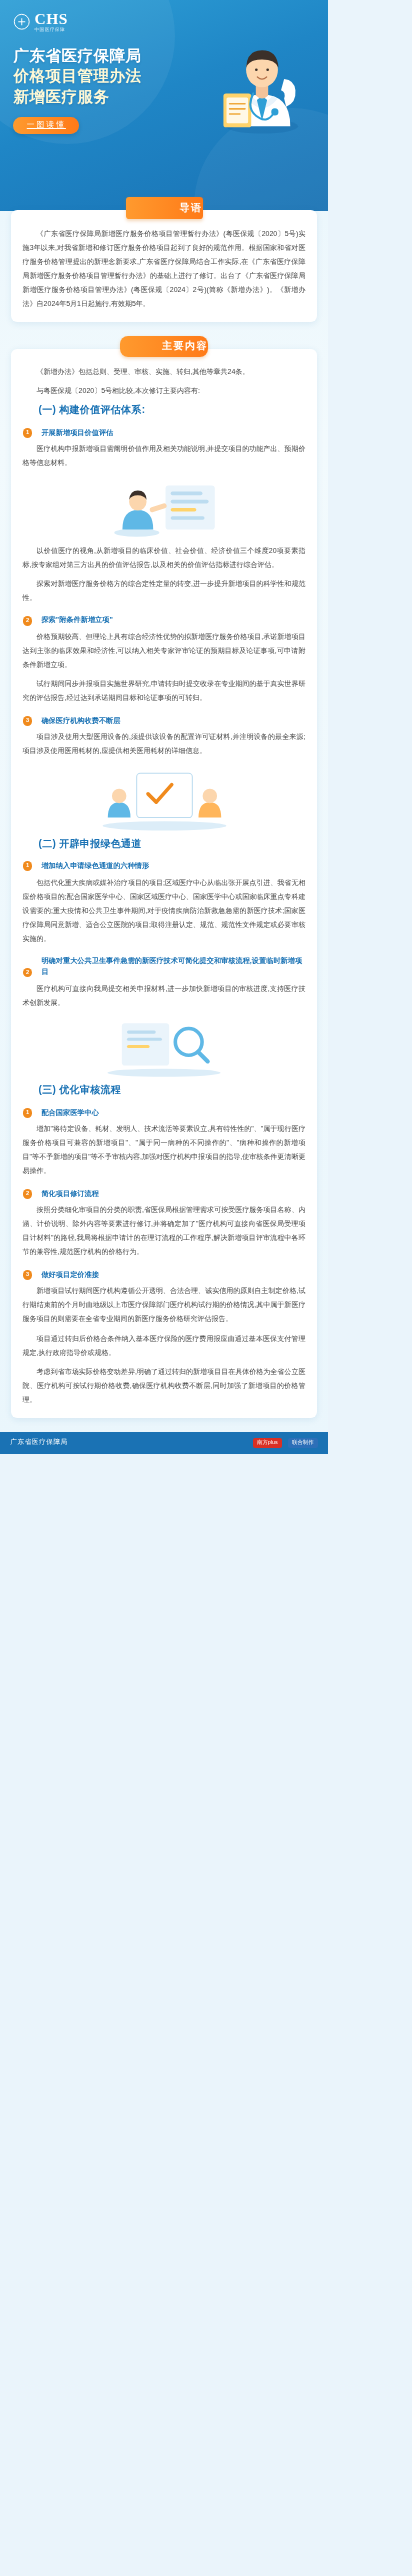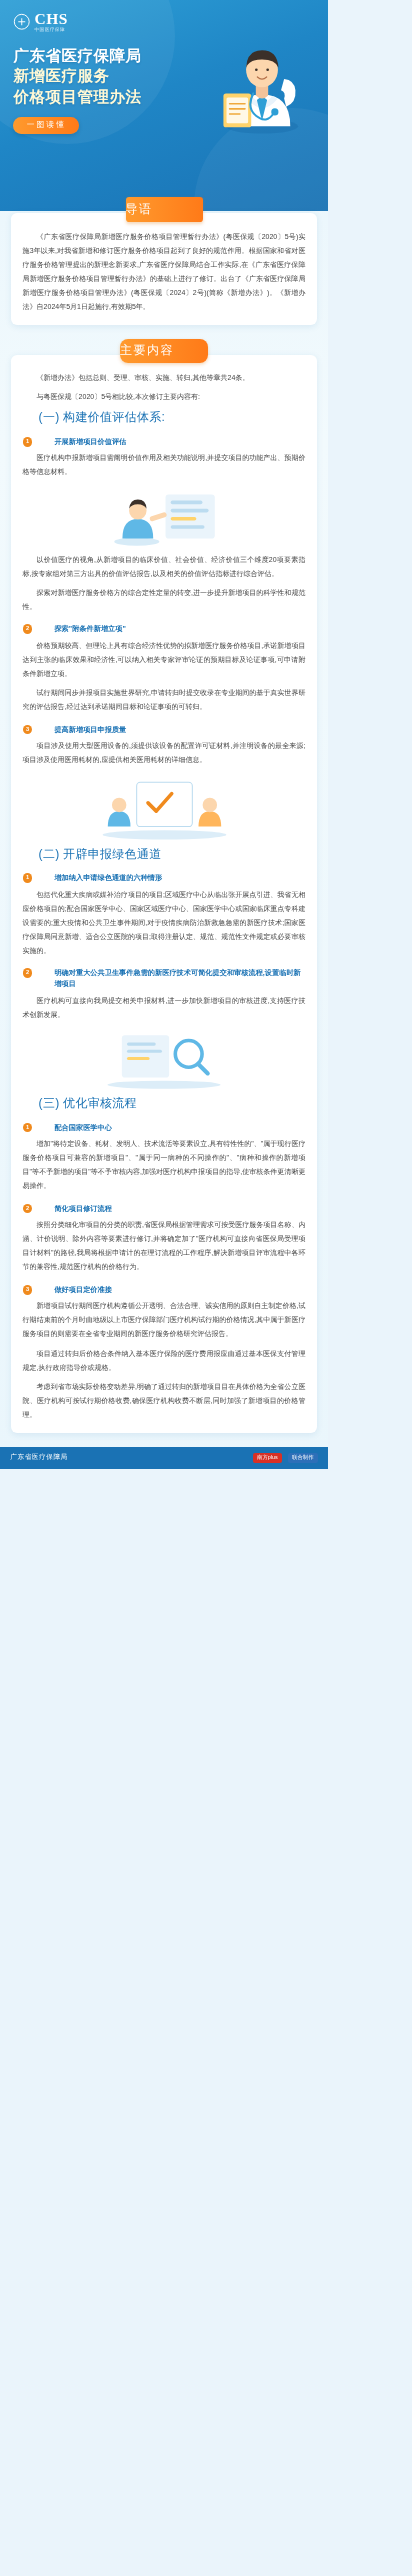--- a/index.html
+++ b/index.html
@@ -54,36 +54,36 @@
   .subtitle-pill{
     display:inline-block;
     margin-top:9.3px;
     background:linear-gradient(90deg,#ff9a2e,#ff7a18);
     color:#fff;
     font-size:7.7px;
     letter-spacing:2.1px;
     padding:3.6px 13.4px;
     border-radius:8.2px;
     box-shadow:0 1.5px 4.1px rgba(0,0,0,.15);
-    position:relative; z-index:3;
+    position:relative; z-index:3;text-decoration:underline;
   }
   
   .doctor{
     position:absolute; right:12.4px; top:15.5px; width:108px; height:124px; z-index:2;
   }
 
   
   .section-title{
     margin: 0 auto;
     width: 77px;
-    text-align:left;
+    text-align:right;
     background:linear-gradient(90deg,#ff9a2e,#ff7a18);
     color:#fff;
-    font-size:12px;
-    font-weight:normal;
+    font-size:10px;
+    font-weight:bold;
     letter-spacing:1.5px;
     padding:3.6px 0;
     border-radius:3.1px;
     box-shadow:0 1.5px 3.6px rgba(220,120,20,.3);
     position:relative;
     z-index:5;
   }
   .section-title.wide{ width:88px;border-radius:8px; }
 
   .card{
@@ -103,31 +103,31 @@
     text-align:justify;
     text-indent:2em;
     margin-bottom:5.2px;
   }
   p.body:last-child{ margin-bottom:0; }
 
   .block-gap{ height:13.4px; }
 
   
   .sub-head{
-    font-size:12px;
-    font-weight:normal;
+    font-size:10px;
+    font-weight:bold;
     color:#1a72b4;
     margin: 3.1px 0 6.2px 0;
     letter-spacing:0.3px;
     padding-left:16px;
   }
   .num-head{
     display:flex;
-    align-items:flex-start;
-    gap:22px;
+    align-items:flex-end;
+    gap:9px;
     margin: 9.3px 0 4.6px 0;
   }
   .num-badge{
     flex:0 0 auto;
     width:9.8px;height:9.8px;border-radius:50%;
     background:#f08a1d;
     color:#fff;
     font-size:5.7px;
     line-height:9.8px;
     text-align:center;
@@ -212,22 +212,22 @@
       <rect x="30" y="150" width="54" height="66" rx="5" fill="#ffd36b"></rect>
       <rect x="36" y="158" width="42" height="50" rx="3" fill="#fff8e6"></rect>
       <path d="M42 170 h30 M42 180 h30 M42 190 h20" stroke="#f0a93c" stroke-width="3" stroke-linecap="round"></path>
 
       <path d="M88 150 q-14 28 6 44 q20 16 34-6" stroke="#2e9fd6" stroke-width="4" fill="none" stroke-linecap="round"></path>
       <circle cx="130" cy="186" r="7" fill="#2e9fd6"></circle>
     </svg>
 
     <div class="title-wrap">
       <div class="title-line">广东省医疗保障局</div>
+      <div class="title-line accent">价格项目管理办法</div>
       <div class="title-line accent">新增医疗服务</div>
-      <div class="title-line accent">价格项目管理办法</div>
       <div class="subtitle-pill">一图读懂</div>
     </div>
   </div>
 
   <div style="margin-top:-13.4px;">
     <div class="section-title">导语</div>
     <div class="card pull">
       <p class="body">《广东省医疗保障局新增医疗服务价格项目管理暂行办法》(粤医保规〔2020〕5号)实施3年以来,对我省新增和修订医疗服务价格项目起到了良好的规范作用。根据国家和省对医疗服务价格管理提出的新理念新要求,广东省医疗保障局结合工作实际,在《广东省医疗保障局新增医疗服务价格项目管理暂行办法》的基础上进行了修订。出台了《广东省医疗保障局新增医疗服务价格项目管理办法》(粤医保规〔2024〕2号)(简称《新增办法》)。《新增办法》自2024年5月1日起施行,有效期5年。</p>
     </div>
   </div>
@@ -266,21 +266,21 @@
 
       <div class="num-head">
         <span class="num-badge">2</span>
         <span class="num-text">探索"附条件新增立项"</span>
       </div>
       <p class="body">价格预期较高、但理论上具有综合经济性优势的拟新增医疗服务价格项目,承诺新增项目达到主张的临床效果和经济性,可以纳入相关专家评审论证的预期目标及论证事项,可申请附条件新增立项。</p>
       <p class="body">试行期间同步并报项目实施世界研究,申请转归时提交收录在专业期间的基于真实世界研究的评估报告,经过达到承诺期间目标和论证事项的可转归。</p>
 
       <div class="num-head">
         <span class="num-badge">3</span>
-        <span class="num-text">提高新增项目申报质量</span>
+        <span class="num-text">确保医疗机构收费不断层</span>
       </div>
       <p class="body">项目涉及使用大型医用设备的,须提供该设备的配置许可证材料,并注明设备的最全来源;项目涉及使用医用耗材的,应提供相关医用耗材的详细信息。</p>
 
       <svg class="ill" width="155" height="67" viewBox="0 0 300 130">
         <ellipse cx="150" cy="120" rx="120" ry="9" fill="#dcedf8"></ellipse>
         <rect x="96" y="18" width="108" height="86" rx="7" fill="#ffffff" stroke="#bcdcf0" stroke-width="2"></rect>
         <path d="M118 58 l16 16 l30 -34" stroke="#f08a1d" stroke-width="7" fill="none" stroke-linecap="round" stroke-linejoin="round"></path>
         <path d="M40 104 q0-30 22-30 q22 0 22 30 z" fill="#5fb8e6"></path>
         <circle cx="62" cy="62" r="14" fill="#fcd6ad"></circle>
         <path d="M216 104 q0-30 22-30 q22 0 22 30 z" fill="#ffb65c"></path>

